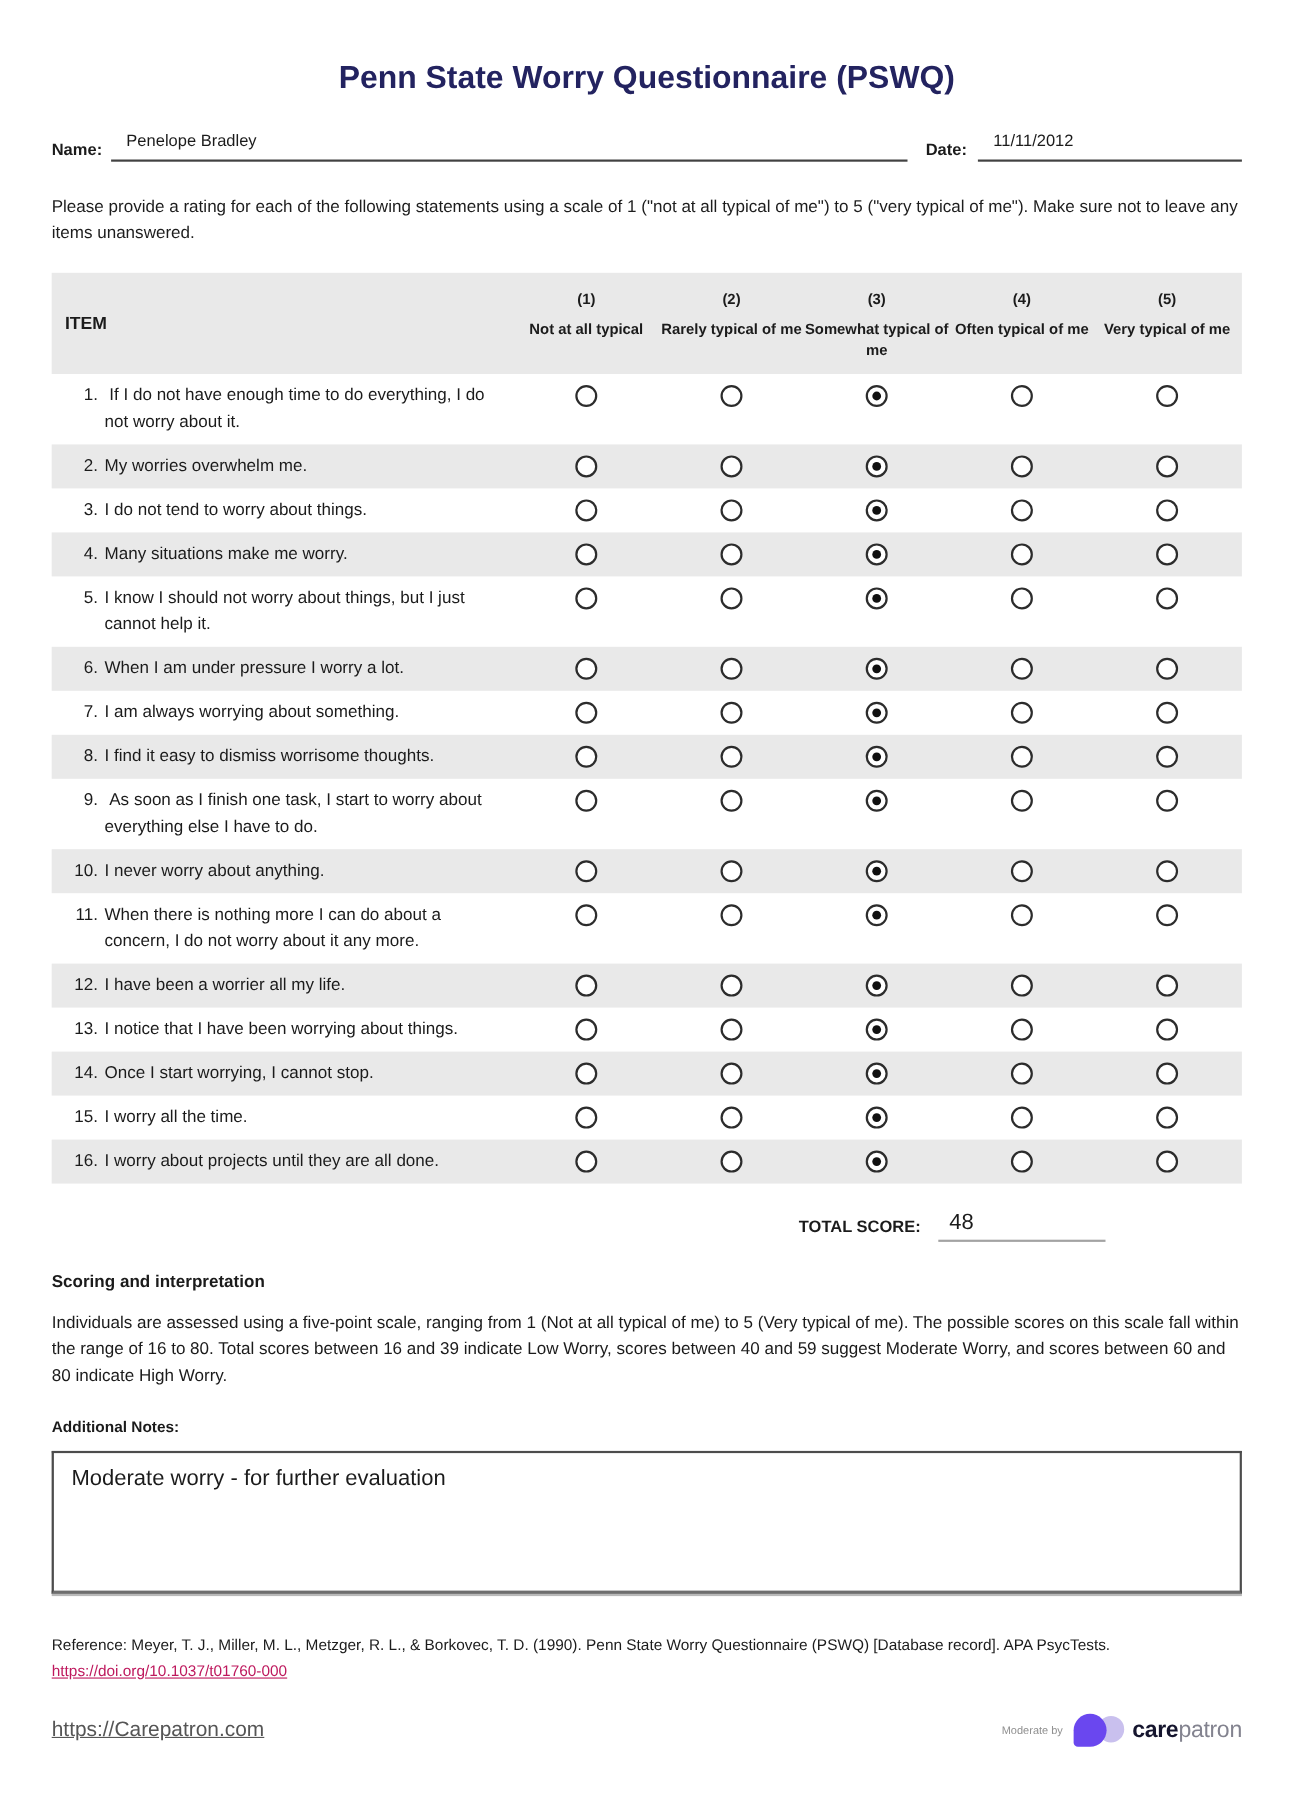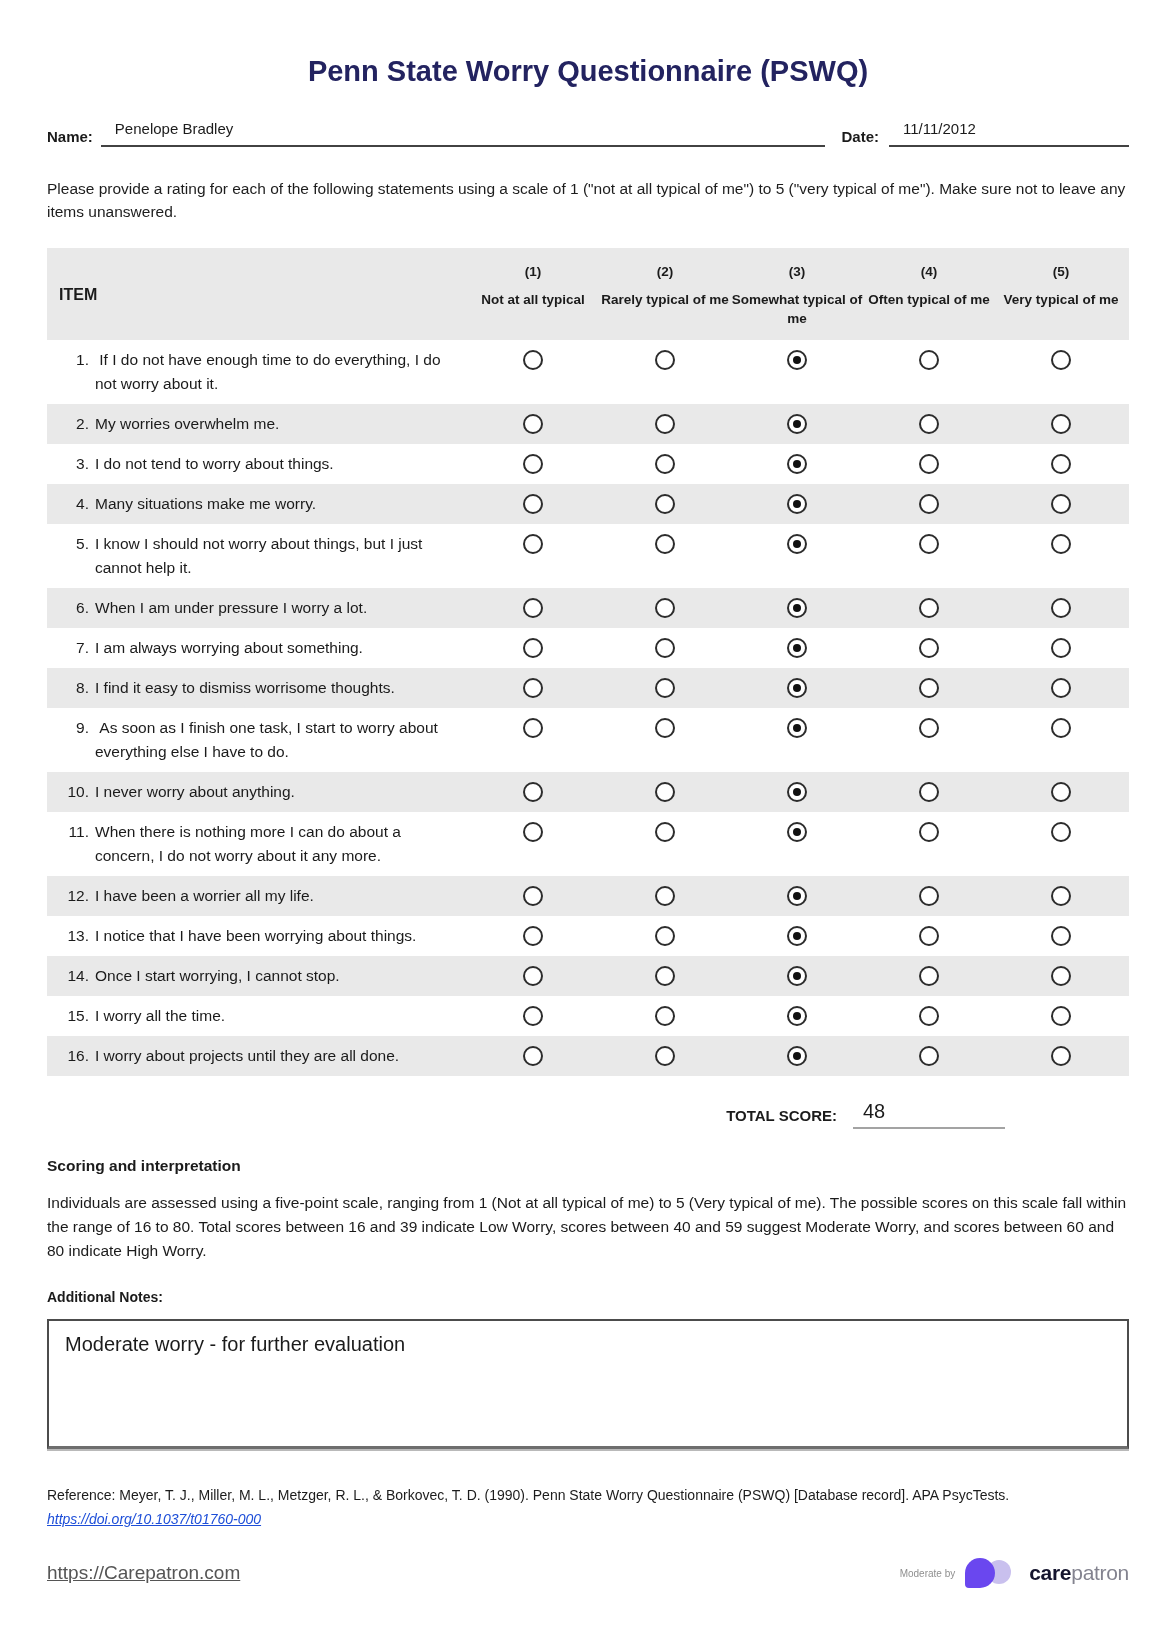--- a/index.html
+++ b/index.html
@@ -45,31 +45,31 @@
   .score-value{width:152px;border-bottom:2px solid #a3a3a3;font-size:20px;padding:0 0 4px 10px;margin-left:16px;}
 
   .scoring-heading{font-size:15.5px;font-weight:bold;margin-top:28px;}
   .scoring-body{font-size:15.5px;line-height:1.55;margin-top:16px;}
 
   .notes-label{font-size:14px;font-weight:bold;margin-top:26px;}
   .notes-box{margin-top:14px;height:130px;border:2px solid #4c4c4c;border-bottom:3px solid #6e6e6e;
              box-shadow:0 2px 0 #b9b9b9;padding:12px 16px;font-size:20px;cursor:text;}
 
   .reference{margin-top:34px;font-size:14px;line-height:1.75;color:#1c1c1c;}
-  .doi{text-decoration:underline;color:#1d4ed8;cursor:pointer;font-style:italic;}
+  .doi{text-decoration:underline;color:#be185d;cursor:pointer;}
 
   .footer{margin-top:26px;display:flex;justify-content:space-between;align-items:center;}
   .site{font-size:19px;color:#555;text-decoration:underline;cursor:pointer;}
   .brand{display:flex;align-items:center;}
   .powered{font-size:10px;color:#8f8f8f;margin-right:10px;}
   .logo-icon{position:relative;width:46px;height:31px;display:inline-block;}
   .blob-light{position:absolute;right:0;top:2px;width:24px;height:24px;background:var(--lavender);border-radius:50%;}
   .blob-main{position:absolute;left:0;top:0;width:30px;height:30px;background:var(--purple);
              border-radius:50% 50% 50% 4px;}
-  .wordmark{font-size:21px;margin-left:18px;color:#15152e;letter-spacing:-0.3px;white-space:nowrap;}
+  .wordmark{font-size:21px;margin-left:7px;color:#15152e;letter-spacing:-0.3px;white-space:nowrap;}
   .wordmark b{font-weight:800;}
   .wordmark .light{color:#83838f;font-weight:400;}
 </style>
 </head>
 <body>
 
 <div class="page">
 
   <h1 class="title">Penn State Worry Questionnaire (PSWQ)</h1>
 

